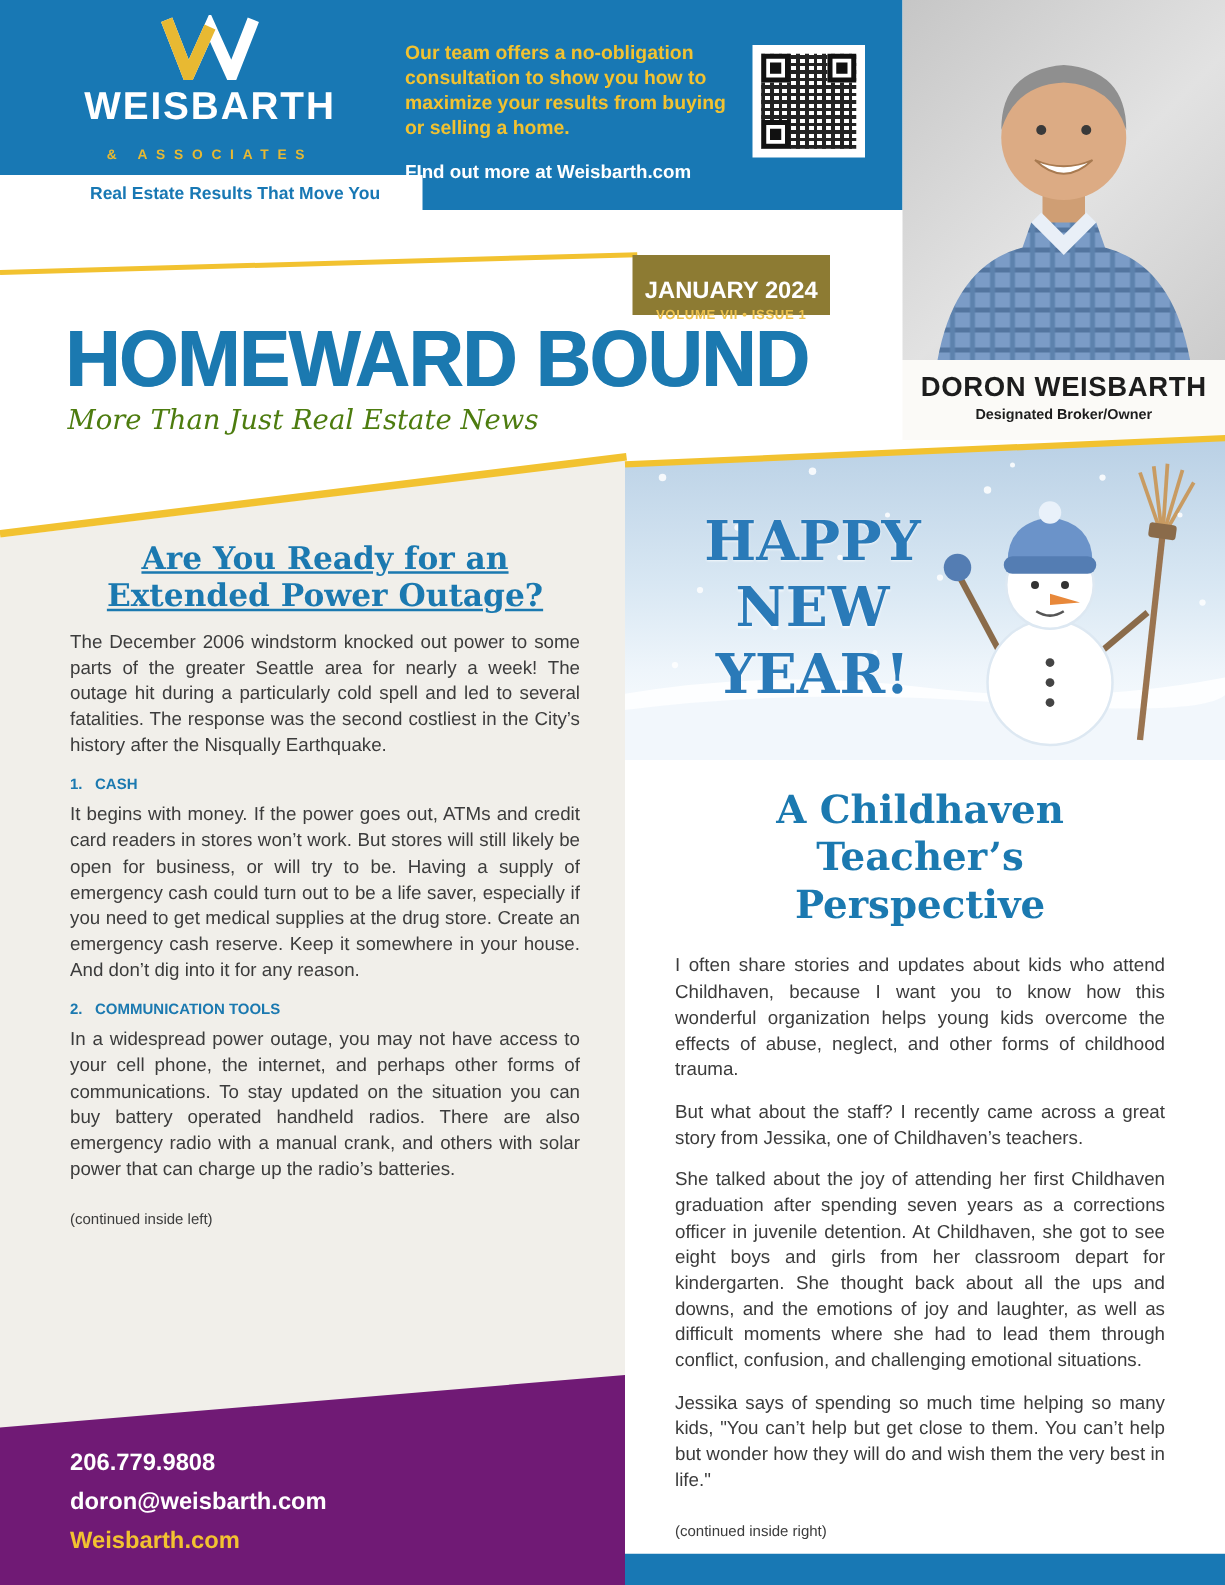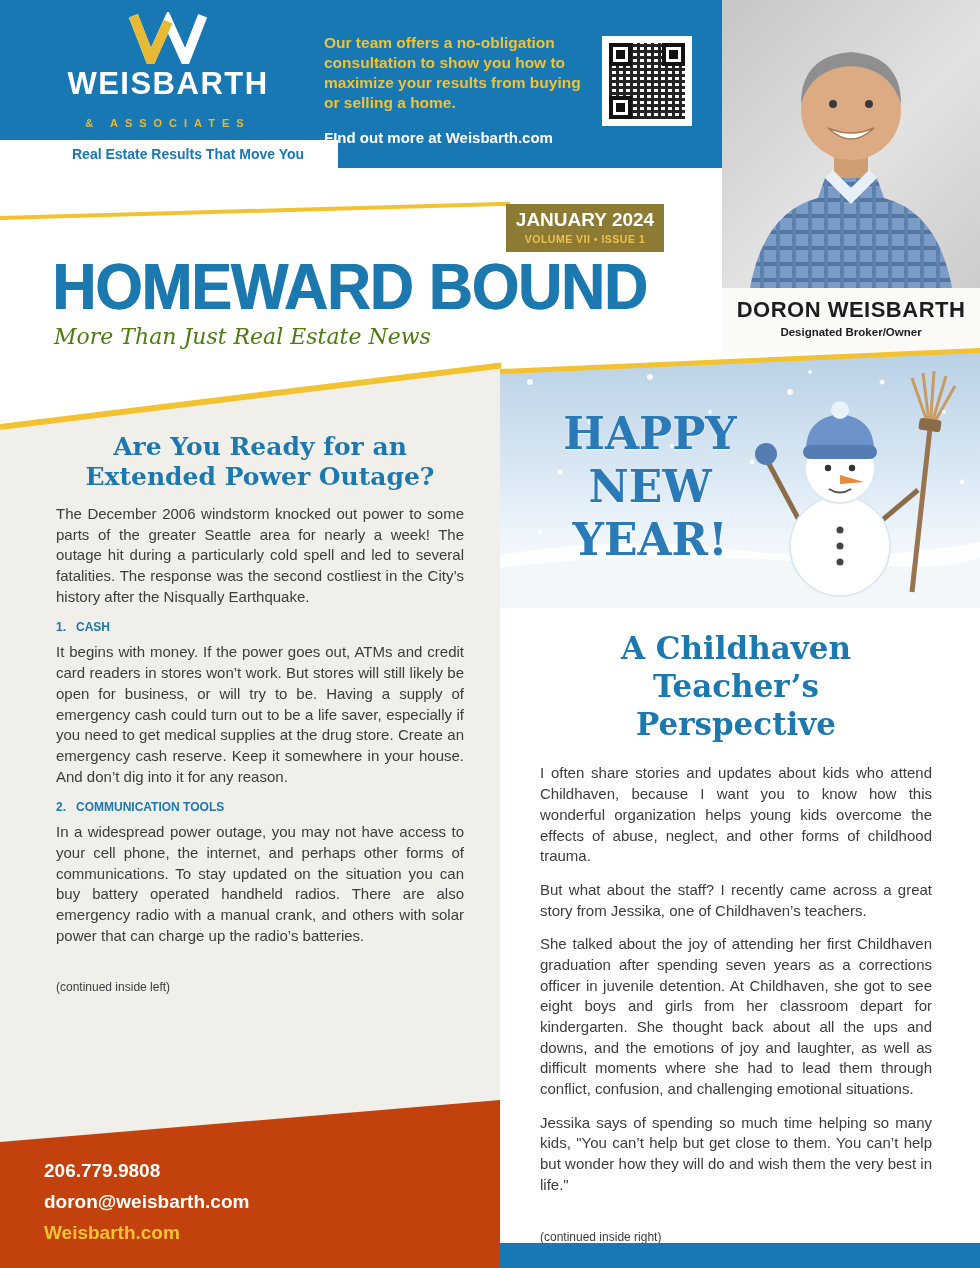--- a/index.html
+++ b/index.html
@@ -56,21 +56,21 @@
   .caption {
     position:absolute; left:722px; top:288px; width:258px; height:64px;
     background:#fbfaf7; text-align:center; padding-top:9px;
   }
   .cap-name { font-size:22px; font-weight:bold; color:#1d1d1d; letter-spacing:.5px; }
   .cap-role { font-size:11.5px; font-weight:bold; color:#1d1d1d; margin-top:3px; }
 
   
   .issue-box {
     position:absolute; left:506px; top:204px; width:158px; height:48px;
-    background:#8d7b33; text-align:center; padding-top:5px;
+    background:#8d7b33; text-align:center; padding-top:18px;
   }
   .issue-date { color:#ffffff; font-weight:bold; font-size:19px; }
   .issue-vol  { color:#ecc14d; font-weight:bold; font-size:10.5px; margin-top:2px; letter-spacing:.5px; }
   .mast-title {
     position:absolute; left:52px; top:250px; width:700px;
     font-size:64px; font-weight:bold; letter-spacing:-1px; color:#1b79b0;
     text-shadow:1px 0 0 #1b79b0;
     transform:scaleX(0.95); transform-origin:left top; white-space:nowrap;
   }
   .mast-sub {
@@ -89,40 +89,40 @@
   .hny {
     position:absolute; left:40px; top:58px; width:220px; text-align:center;
     font-family:"DejaVu Serif", serif; font-weight:bold; font-size:44px; line-height:1.2;
     color:#2a7ab8; text-shadow:0 1px 2px rgba(255,255,255,.8);
   }
 
   
   .larticle { position:absolute; left:56px; top:432px; width:408px; }
   .l-title {
     text-align:center; color:#1b79b0; font-family:"DejaVu Serif", serif;
-    font-weight:bold; font-size:25px; line-height:1.18; margin-bottom:13px;
+    font-weight:bold; font-size:25px; line-height:1.18; margin-bottom:13px;text-decoration:underline;
   }
   .body-p {
     font-size:15px; line-height:1.38; text-align:justify; color:#3c3c3c;
     margin:0 0 13px 0;
   }
   .sec-h { color:#1b79b0; font-weight:bold; font-size:12px; margin:3px 0 8px 0; white-space:pre; }
-  .continued { font-size:12px; color:#3c3c3c; margin-top:34px; }
+  .continued { font-size:12px; color:#3c3c3c; margin-top:22px; }
 
   .rarticle { position:absolute; left:540px; top:630px; width:392px; }
   .r-title {
     text-align:center; color:#1b79b0; font-family:"DejaVu Serif", serif;
     font-weight:bold; font-size:31px; line-height:1.22; margin-bottom:20px;
   }
 
   
   .contact {
     position:absolute; left:0; top:1100px; width:500px; height:168px;
-    background:#c2410c; clip-path:polygon(0 42px, 100% 0, 100% 100%, 0 100%);
-    padding:60px 0 0 44px;
+    background:#701a75; clip-path:polygon(0 42px, 100% 0, 100% 100%, 0 100%);
+    padding:60px 0 0 56px;
   }
   .c-line { font-size:19px; font-weight:bold; color:#ffffff; margin-bottom:9px; }
   .c-site { color:#f2c230; }
   .bottom-bar { position:absolute; left:500px; top:1243px; width:480px; height:25px; background:#1878b4; }
 </style>
 </head>
 <body>
 
 <div class="page">
 

